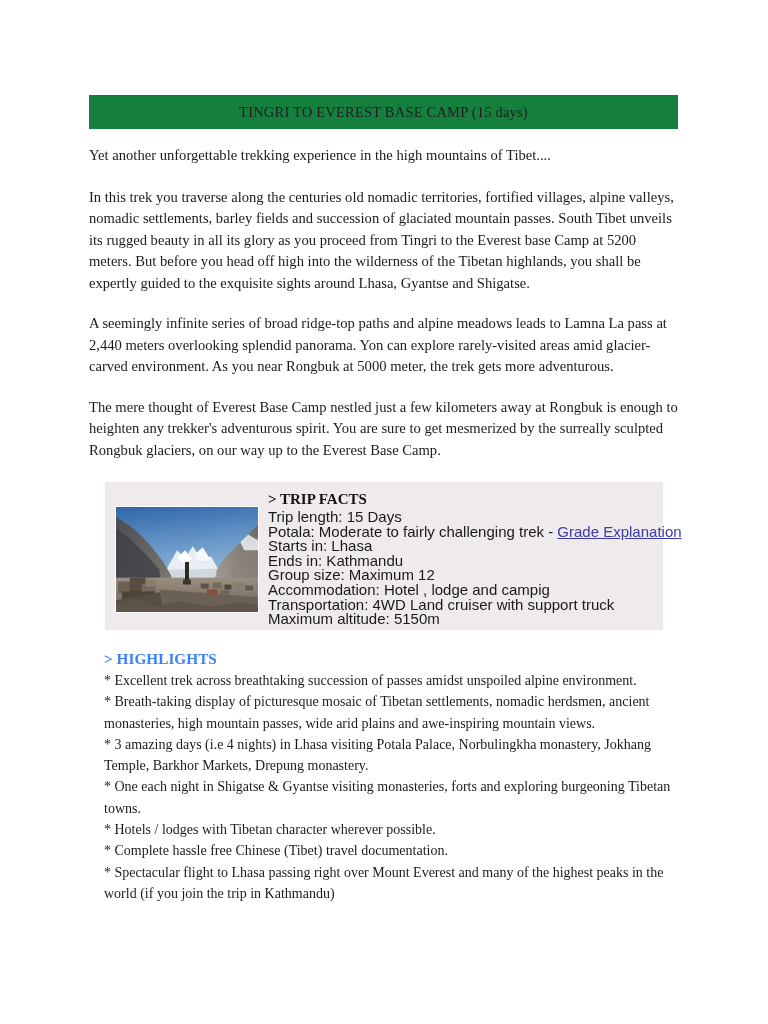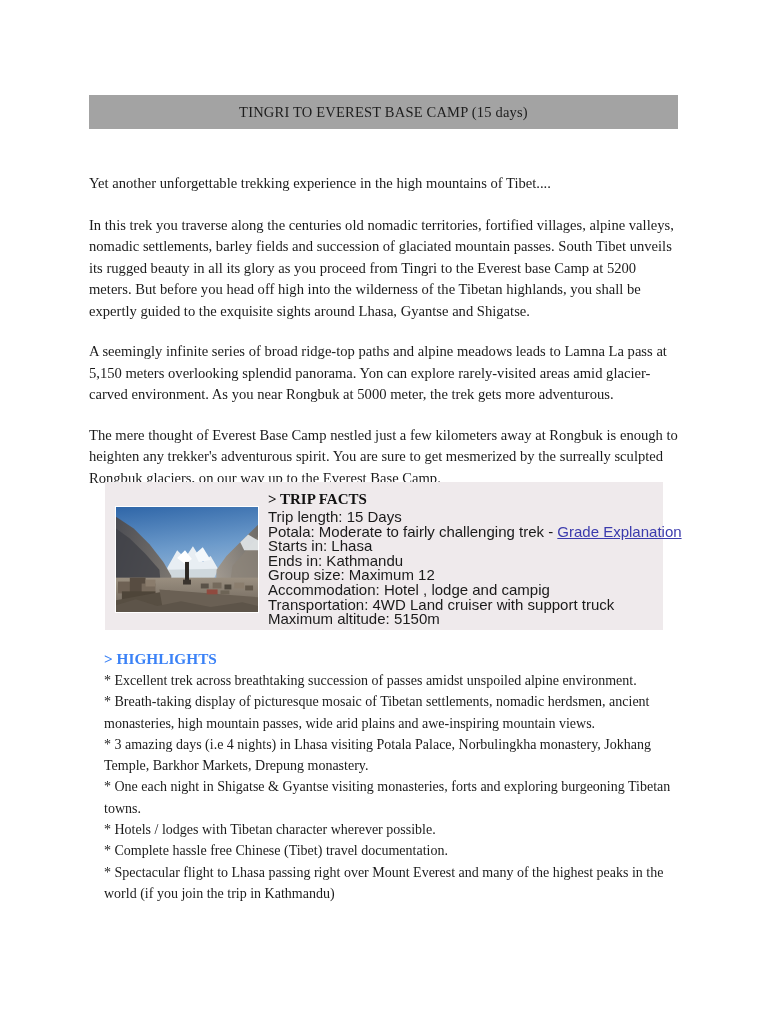--- a/index.html
+++ b/index.html
@@ -22,39 +22,38 @@
     height: 1024px;
     background: #ffffff;
   }
   
   .title-bar {
     position: absolute;
     left: 89px;
     top: 95px;
     width: 589px;
     height: 34px;
-    background: #a3a3a3;
+    background: #15803d;
     display: flex;
     align-items: center;
     justify-content: center;
   }
   .title-bar .title-text {
     font-family: "Liberation Serif", "DejaVu Serif", serif;
     font-size: 14.5px;
     letter-spacing: 0.2px;
     color: #1d1d1d;
     white-space: nowrap;
   }
   
   .body-area {
     position: absolute;
     left: 89px;
     top: 145px;
     width: 592px;
-    margin-top: 28px;
   }
   p.para {
     margin: 0 0 19px 0;
     font-size: 14.6px;
     line-height: 21.5px;
     text-align: left;
     color: #1b1b1b;
   }
   p.para.lead { margin-bottom: 20px; }
   
@@ -132,21 +131,21 @@
 
 <div class="page">
 
   <div class="title-bar">
     <span class="title-text">TINGRI TO EVEREST BASE CAMP (15 days)</span>
   </div>
 
   <div class="body-area">
     <p class="para lead">Yet another unforgettable trekking experience in the high mountains of Tibet....</p>
     <p class="para">In this trek you traverse along the centuries old nomadic territories, fortified villages, alpine valleys, nomadic settlements, barley fields and succession of glaciated mountain passes. South Tibet unveils its rugged beauty in all its glory as you proceed from Tingri to the Everest base Camp at 5200 meters. But before you head off high into the wilderness of the Tibetan highlands, you shall be expertly guided to the exquisite sights around Lhasa, Gyantse and Shigatse.</p>
-    <p class="para">A seemingly infinite series of broad ridge-top paths and alpine meadows leads to Lamna La pass at 5,150 meters overlooking splendid panorama. Yon can explore rarely-visited areas amid glacier-carved environment. As you near Rongbuk at 5000 meter, the trek gets more adventurous.</p>
+    <p class="para">A seemingly infinite series of broad ridge-top paths and alpine meadows leads to Lamna La pass at 2,440 meters overlooking splendid panorama. Yon can explore rarely-visited areas amid glacier-carved environment. As you near Rongbuk at 5000 meter, the trek gets more adventurous.</p>
     <p class="para">The mere thought of Everest Base Camp nestled just a few kilometers away at Rongbuk is enough to heighten any trekker's adventurous spirit. You are sure to get mesmerized by the surreally sculpted Rongbuk glaciers, on our way up to the Everest Base Camp.</p>
   </div>
 
   <div class="facts-panel">
 
     <div class="facts-photo">
       <svg viewBox="0 0 144 107" preserveAspectRatio="none">
         <defs>
           <linearGradient id="sky" x1="0" y1="0" x2="0.15" y2="1">
             <stop offset="0%" stop-color="#2f66a8"></stop>

